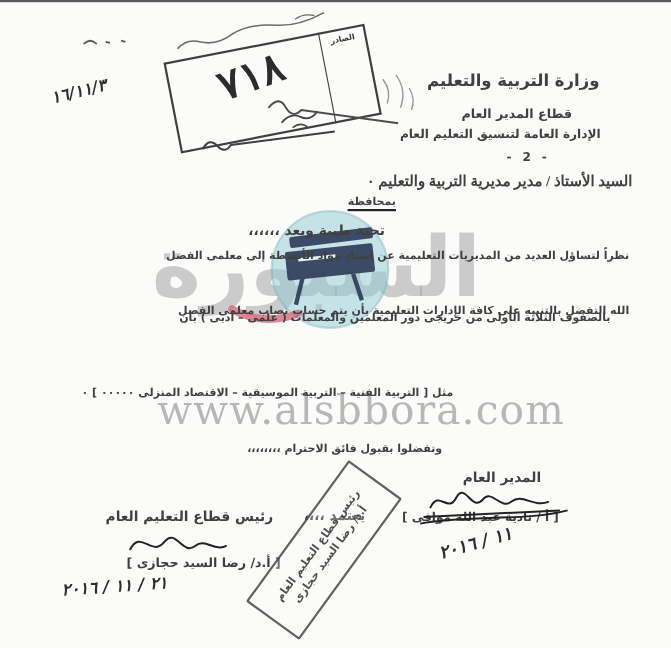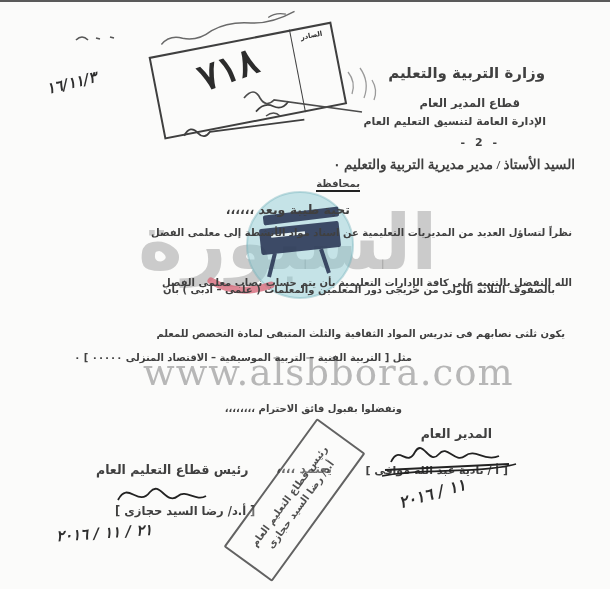--- a/index.html
+++ b/index.html
@@ -107,21 +107,20 @@
   </div>
 
   <div class="t body-line" style="right:38px;top:277px;">
     <span class="lead">الله</span>
     <span>التفضل بالتنبيه على كافة الإدارات التعليمية بأن يتم حساب نصاب معلمى الفصل</span>
   </div>
   <div class="t body-line" style="right:55px;top:284px;">
     <span class="lead">بالصفوف</span>
     <span>الثلاثة الأولى من خريجى دور المعلمين والمعلمات ( علمى – أدبى ) بأن</span>
   </div>
-  <div class="t body-line" style="right:45px;top:328px;">يكون ثلثى نصابهم فى تدريس المواد الثقافية والثلث المتبقى لمادة التخصص للمعلم</div>
   <div class="t body-line" style="right:198px;top:352px;">مثل [ التربية الفنية – التربية الموسيقية – الاقتصاد المنزلى ٠٠٠٠٠ ] ٠</div>
 
   <div class="t body-line lead" style="right:208px;top:403px;">وتفضلوا بقبول فائق الاحترام ،،،،،،،،</div>
 
   <div class="t sig-title" style="right:118px;top:426px;">المدير العام</div>
   <svg class="strike" style="position:absolute;left:383px;top:436px;" width="132" height="42" viewBox="0 0 132 42">
     <path d="M8,26 c8,-18 16,6 24,-10 c8,-14 14,14 24,2 c8,-10 16,10 26,2 c10,-8 20,6 34,0" fill="none" stroke="#222" stroke-width="1.8"></path>
     <path d="M2,34 L126,28" fill="none" stroke="#222" stroke-width="1.8"></path>
   </svg>
   <div class="t sig-name" style="right:102px;top:464px;">[ أ / نادية عبد الله موافى ]</div>

